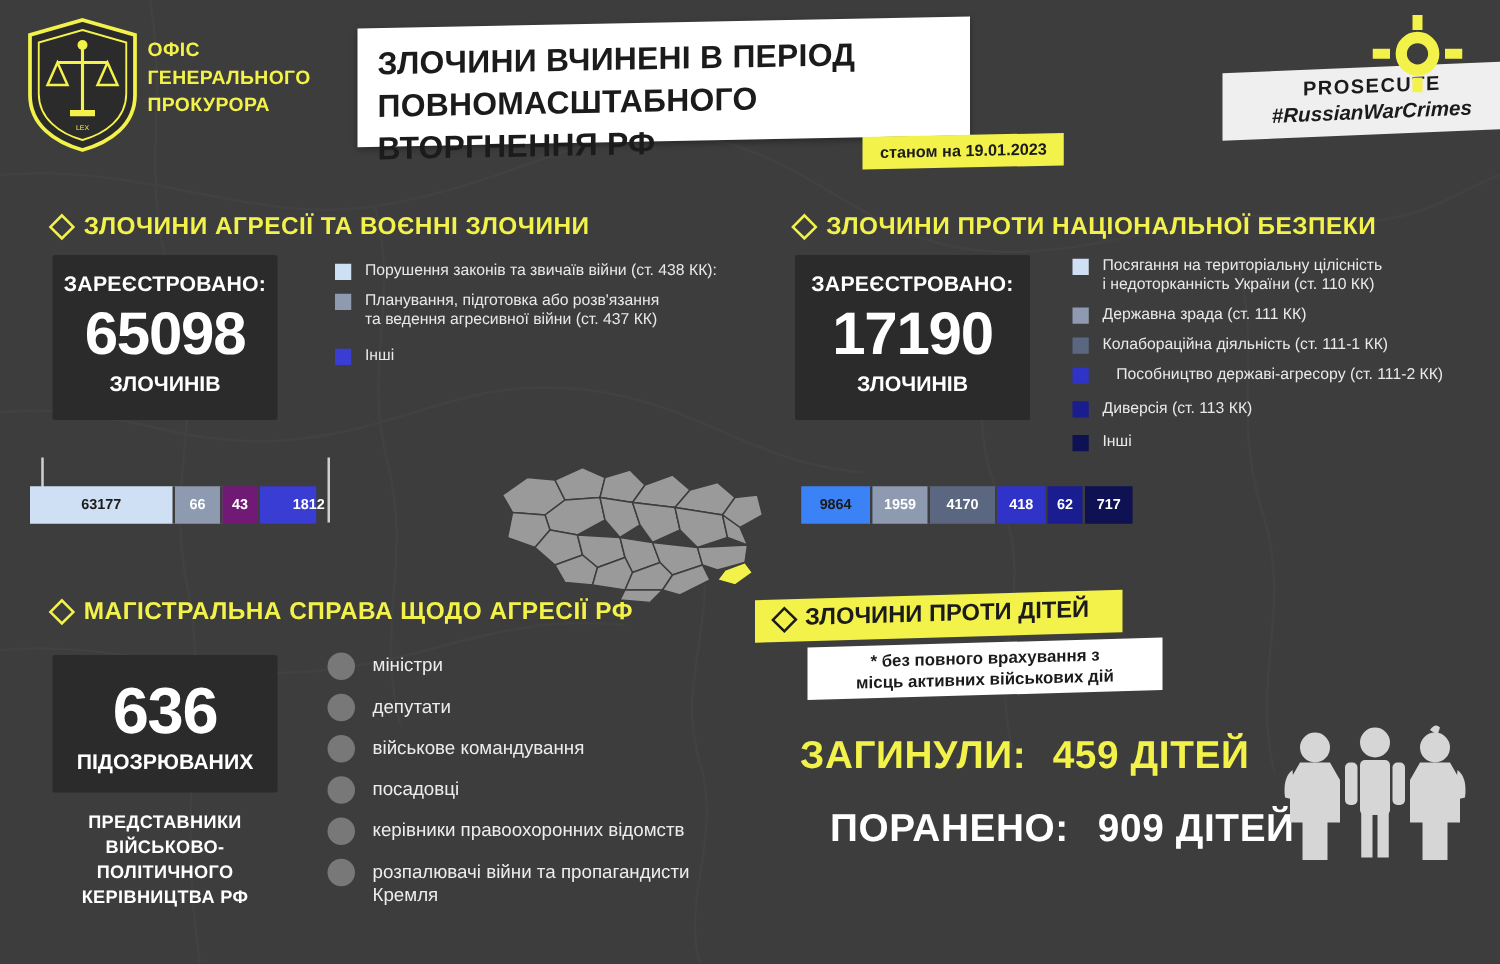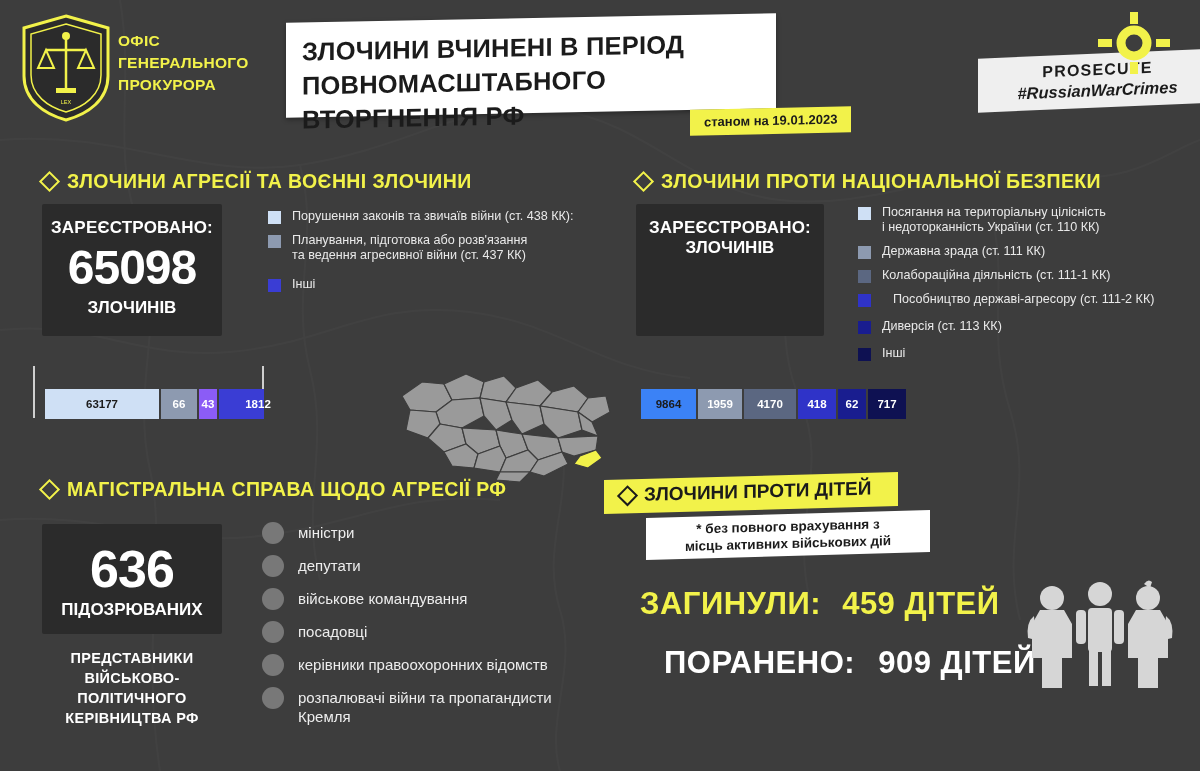--- a/index.html
+++ b/index.html
@@ -255,34 +255,35 @@
 та ведення агресивної війни (ст. 437 КК)</span>
     </div>
     <div class="legend-row" style="margin-top:14px;">
       <span class="sw" style="background:#3a3dd4"></span>
       <span class="txt">Інші</span>
     </div>
   </div>
 
   <div class="tick" style="left:33px; top:366px; height:52px;"></div>
   <div class="tick" style="left:262px; top:366px; height:52px;"></div>
-  <div class="barwrap" style="left:45px; top:389px;">
+  <div class="barwrap" style="left:24px; top:389px;">
     <div class="bar" style="width:116px; background:#cfe0f5; color:#1b1b1b;">63177</div>
     <div class="bar" style="width:38px; background:#8d9ab0; color:#fff;">66</div>
-    <div class="bar" style="width:20px; background:#8b5cf6; color:#fff;">43</div>
+    <div class="bar" style="width:30px; background:#701a75; color:#fff;">43</div>
     <div class="bar" style="width:45px; background:#3a3dd4; color:#fff;padding-left:33px;">1812</div>
   </div>
 
   <div class="sec-head" style="left:636px; top:170px;">
     <span class="diamond"></span>
     <span>ЗЛОЧИНИ ПРОТИ НАЦІОНАЛЬНОЇ БЕЗПЕКИ</span>
   </div>
 
   <div class="numbox" style="left:636px; top:204px; width:188px; height:132px; padding-top:14px;">
     <div class="lbl">ЗАРЕЄСТРОВАНО:</div>
+    <div class="num" style="font-size:48px; line-height:60px;">17190</div>
     <div class="sub">ЗЛОЧИНІВ</div>
   </div>
 
   <div class="legend" style="left:858px; top:205px; width:330px;">
     <div class="legend-row">
       <span class="sw" style="background:#cfe0f5"></span>
       <span class="txt" style="white-space:pre-line">Посягання на територіальну цілісність
 і недоторканність України (ст. 110 КК)</span>
     </div>
     <div class="legend-row">

